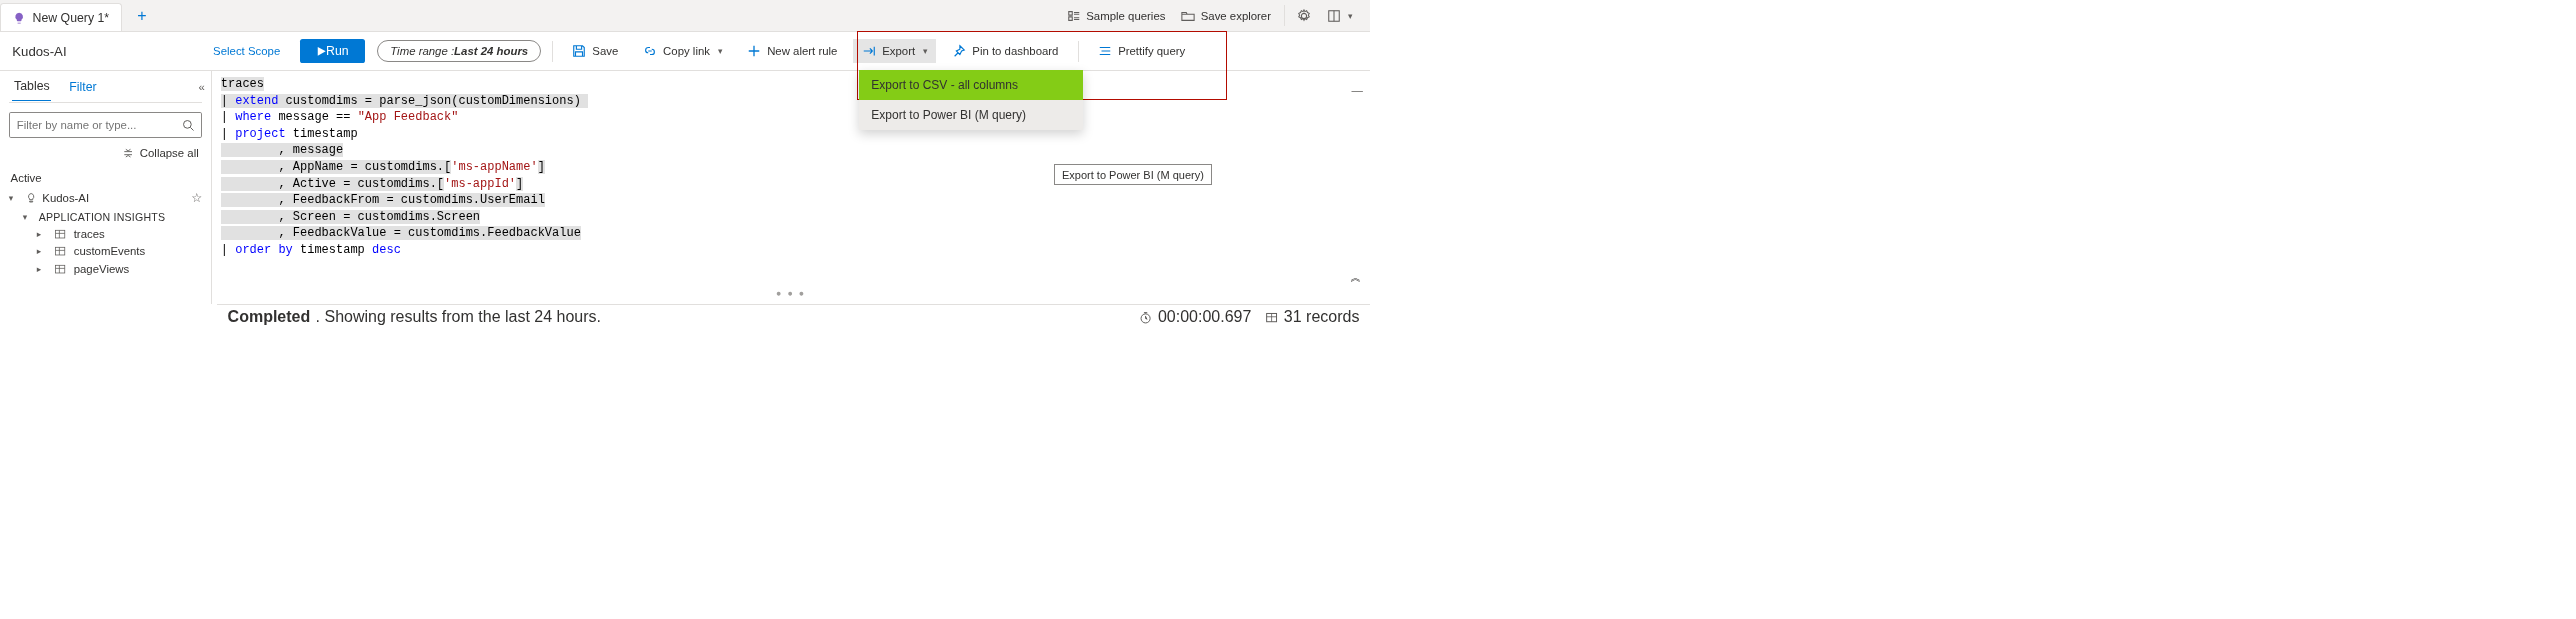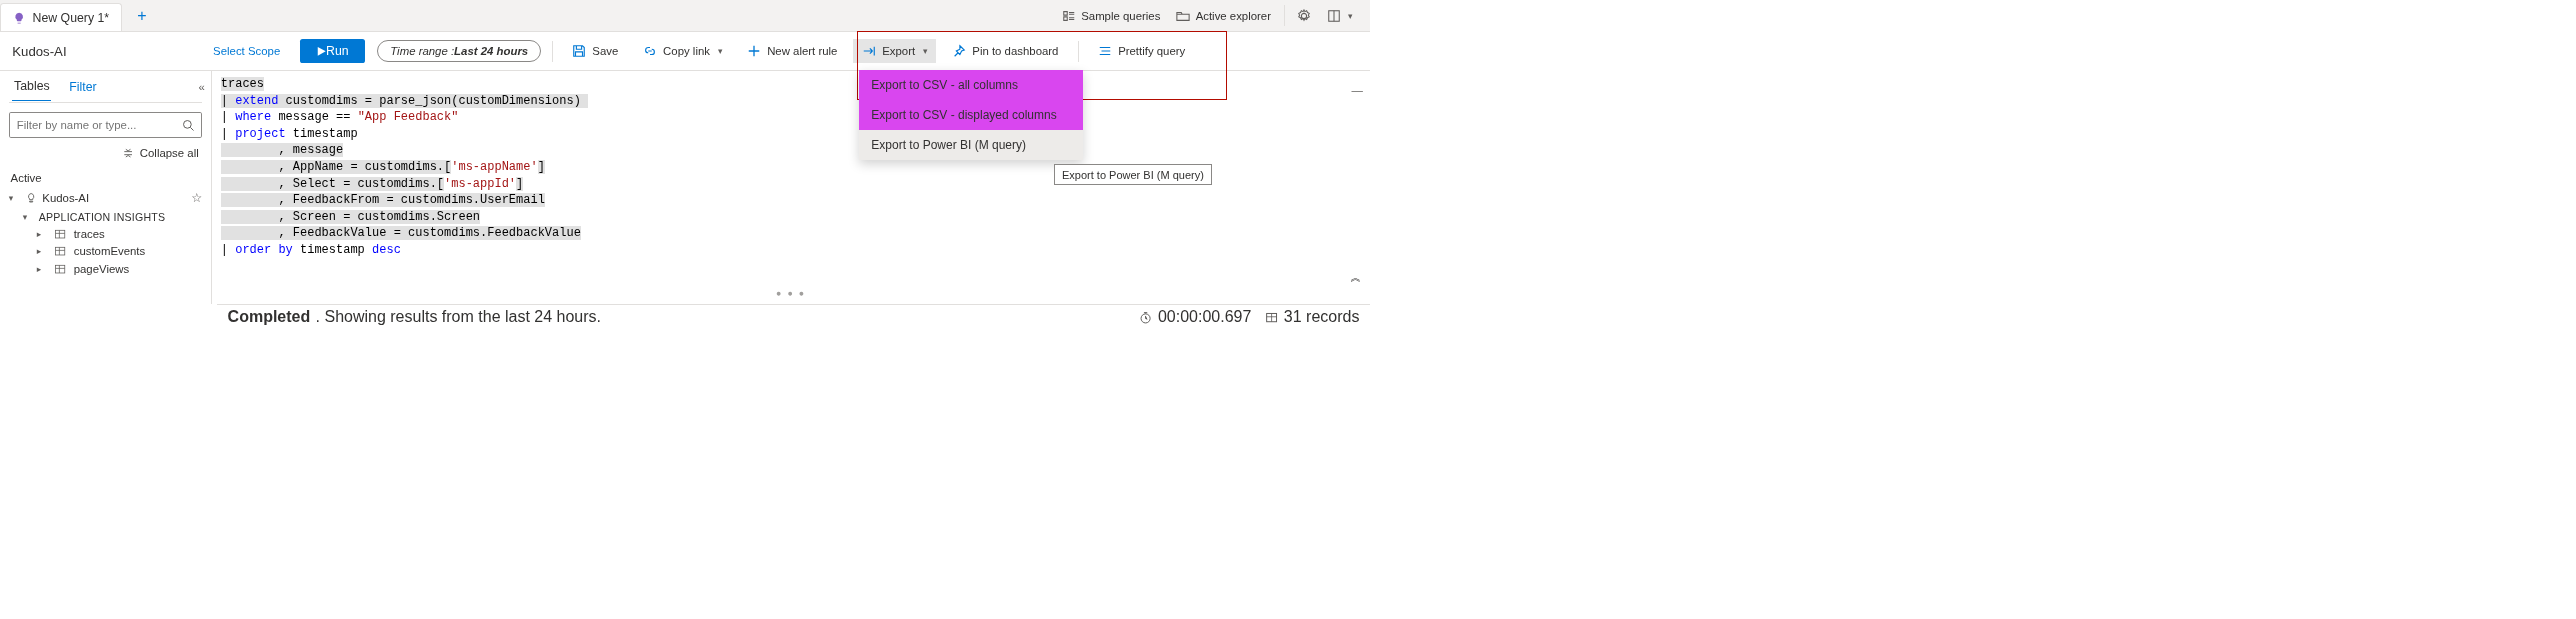--- a/index.html
+++ b/index.html
@@ -188,21 +188,21 @@
     top: 31px;
     left: 857px;
     width: 370px;
     height: 69px;
   }
   .dropdown {
     position: absolute;
     top: 70px;
     left: 859px;
     width: 224px;
-    background: #d946ef;
+    background: #84cc16;
     box-shadow: 0 3.5px 10.6px rgba(0,0,0,0.18);
     z-index: 10;
   }
   .dd-item {
     padding: 8px 12.3px;
     cursor: pointer;
     font-size: 12px;
   }
   .dd-item.hover { background: #edebe9; }
   .tooltip {
@@ -274,21 +274,21 @@
     <div class="tab-right-item">
       <svg width="14" height="14" viewBox="0 0 16 16">
           <path fill="none" stroke="#605e5c" stroke-width="1.2" d="M2 3h4v4H2zM2 9h4v4H2zM8 4h6M8 6h6M8 10h6M8 12h6"></path>
         </svg>
       <span>Sample queries</span>
     </div>
     <div class="tab-right-item">
       <svg width="14" height="14" viewBox="0 0 16 16">
           <path fill="none" stroke="#605e5c" stroke-width="1.2" d="M1 4h5l1 2h8v7H1z M1 6h14"></path>
         </svg>
-      <span>Active explorer</span>
+      <span>Save explorer</span>
     </div>
     <div class="tool-sep"></div>
     <div class="tab-right-item">
       <svg width="14" height="14" viewBox="0 0 16 16">
           <path fill="none" stroke="#605e5c" stroke-width="1.2" d="M8 5a3 3 0 100 6 3 3 0 000-6zM8 1l1 2 2-1 1 2 2 1-1 2 1 2-2 1-1 2-2-1-1 2-1-2-2 1-1-2-2-1 1-2-1-2 2-1 1-2 2 1z"></path>
         </svg>
     </div>
     <div class="tab-right-item">
       <svg width="14" height="14" viewBox="0 0 16 16">
           <rect x="2" y="2" width="12" height="12" fill="none" stroke="#605e5c" stroke-width="1.2"></rect>
@@ -418,37 +418,36 @@
     </div>
   </div>
 
   <div class="editor-wrap">
     <div class="editor"><span class="sel"><span>traces</span></span>
 <span class="sel"><span>| </span><span class="kw">extend</span><span> customdims = parse_json(customDimensions) </span></span>
 <span>| </span><span class="kw">where</span><span> message == </span><span class="str">"App Feedback"</span>
 <span>| </span><span class="kw">project</span><span> timestamp</span>
 <span class="sel"><span>        , message</span></span>
 <span class="sel"><span>        , AppName = customdims.[</span></span><span class="str">'ms-appName'</span><span class="sel">]</span>
-<span class="sel"><span>        , Select = customdims.[</span></span><span class="str">'ms-appId'</span><span class="sel">]</span>
+<span class="sel"><span>        , Active = customdims.[</span></span><span class="str">'ms-appId'</span><span class="sel">]</span>
 <span class="sel"><span>        , FeedbackFrom = customdims.UserEmail</span></span>
 <span class="sel"><span>        , Screen = customdims.Screen</span></span>
 <span class="sel"><span>        , FeedbackValue = customdims.FeedbackValue</span></span>
 <span>| </span><span class="kw">order by</span><span> timestamp </span><span class="kw">desc</span></div>
     <div class="resize-dots" style="position:absolute;bottom:5.3px;left:0;right:0">● ● ●</div>
   </div>
 </div>
 
 <div class="minus-right">—</div>
 <div class="double-chevron-up">︽</div>
 
 <div class="toolbar-highlight"></div>
 
 <div class="dropdown">
   <div class="dd-item">Export to CSV - all columns</div>
-  <div class="dd-item">Export to CSV - displayed columns</div>
   <div class="dd-item hover">Export to Power BI (M query)</div>
 </div>
 <div class="tooltip">Export to Power BI (M query)</div>
 
 <div class="status-bar">
   <b>Completed</b>
   <span>. Showing results from the last 24 hours.</span>
   <div class="status-right">
     <div class="status-right-item">
       <svg width="13.2" height="13.2" viewBox="0 0 16 16">

